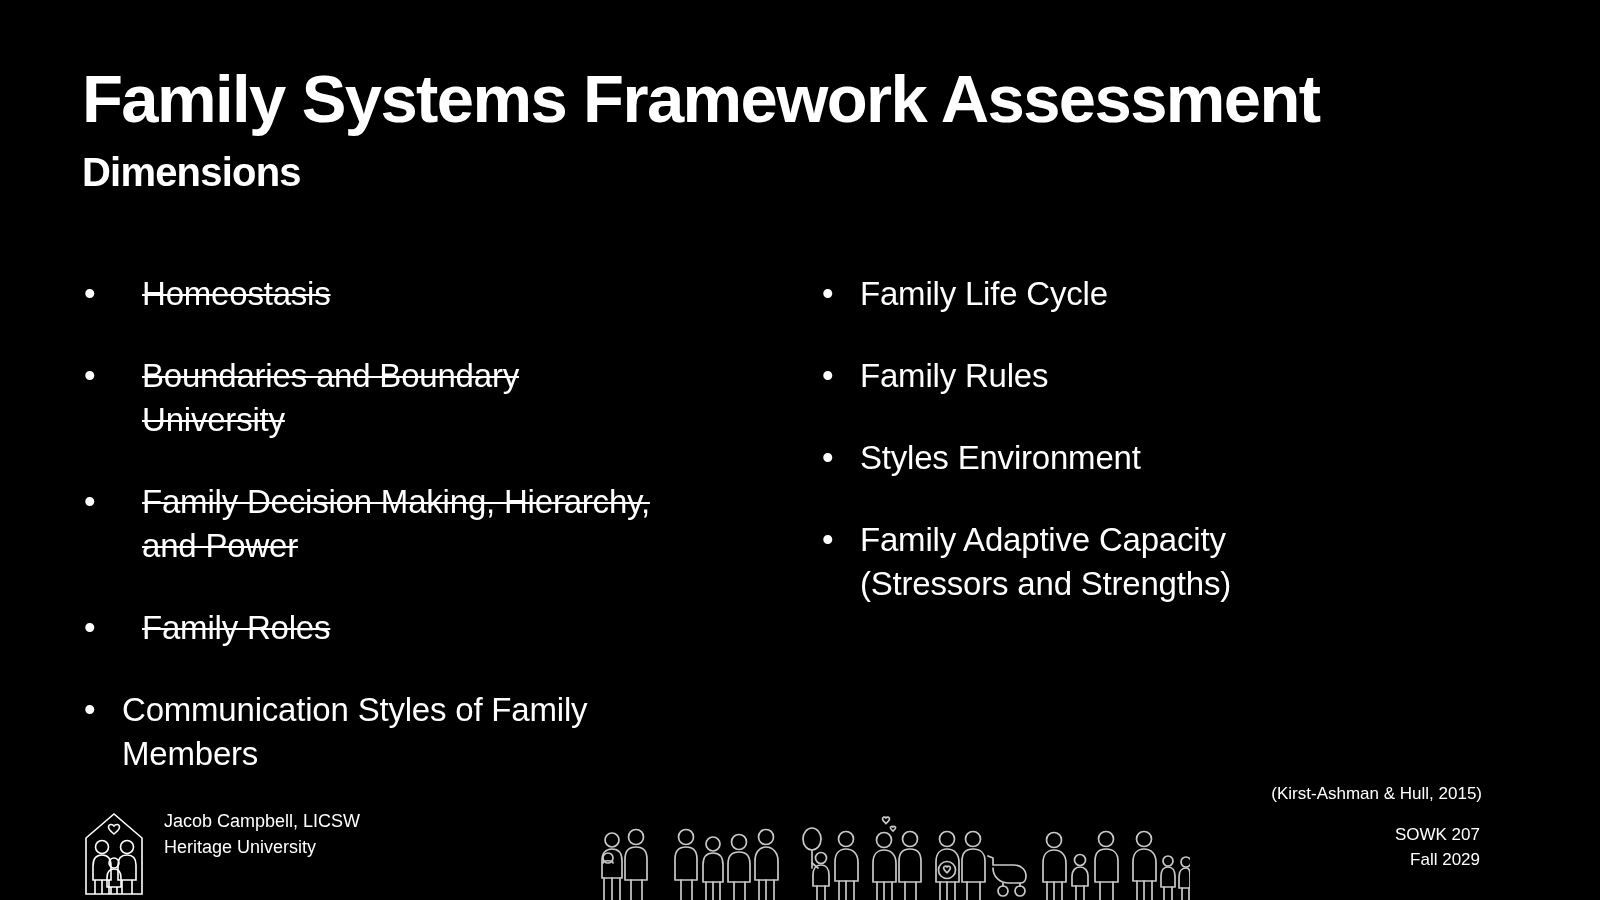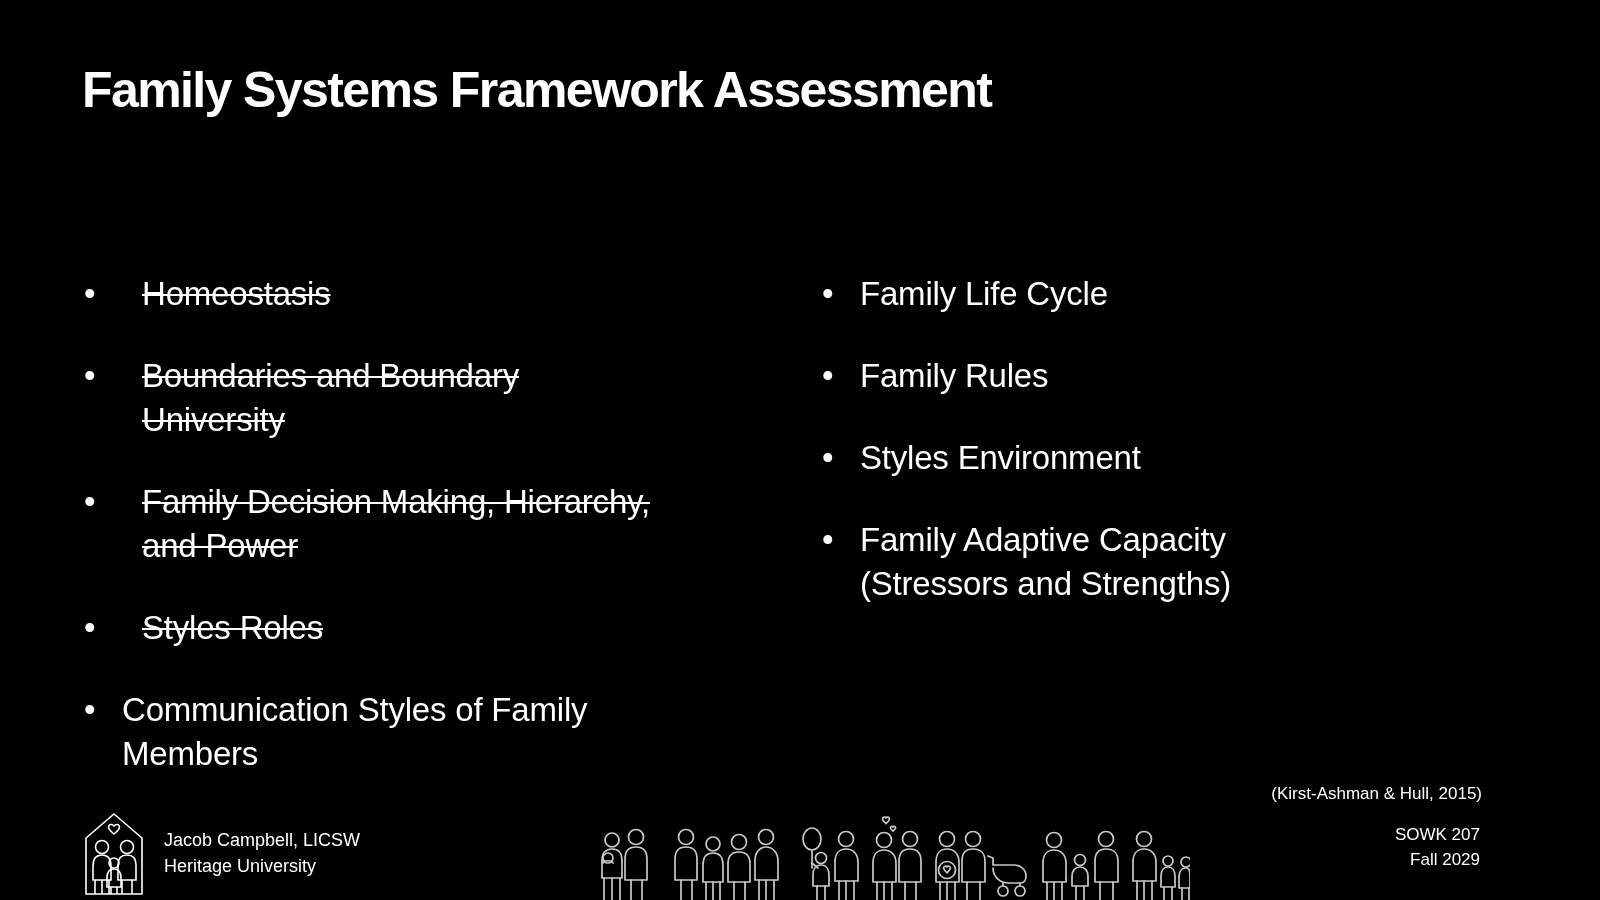--- a/index.html
+++ b/index.html
@@ -19,21 +19,21 @@
     position: absolute;
     inset: 0;
     background: #000000;
   }
 
   
   .title {
     position: absolute;
     left: 82px;
     top: 64px;
-    font-size: 50px;
+    font-size: 67px;
     font-weight: 700;
     letter-spacing: -1.6px;
     line-height: 1.05;
     white-space: nowrap;
   }
   .subtitle {
     position: absolute;
     left: 82px;
     top: 150px;
     font-size: 40px;
@@ -100,21 +100,21 @@
     line-height: 25px;
     white-space: nowrap;
   }
 
   
   .author-block {
     position: absolute;
     left: 82px;
     top: 808px;
     display: flex;
-    align-items: center;
+    align-items: flex-start;
   }
   .logo-mark {
     width: 64px;
     height: 90px;
     flex: 0 0 auto;
   }
   .author-text {
     margin-left: 18px;
     font-size: 18px;
     line-height: 26px;
@@ -130,20 +130,21 @@
     height: 94px;
   }
   .pictogram-strip svg { display: block; }
 </style>
 </head>
 <body>
 
 <div class="slide">
 
   <div class="title">Family Systems Framework Assessment</div>
+  <div class="subtitle">Dimensions</div>
 
   <div class="col col-left">
 
     <div class="bullet">
       <span class="bullet-dot">•</span>
       <span class="bullet-text struck">Homeostasis</span>
     </div>
 
     <div class="bullet">
       <span class="bullet-dot">•</span>
@@ -152,21 +153,21 @@
     </div>
 
     <div class="bullet">
       <span class="bullet-dot">•</span>
       <span class="bullet-text struck">Family Decision Making, Hierarchy,
 and Power</span>
     </div>
 
     <div class="bullet">
       <span class="bullet-dot">•</span>
-      <span class="bullet-text struck">Styles Roles</span>
+      <span class="bullet-text struck">Family Roles</span>
     </div>
 
     <div class="bullet">
       <span class="bullet-dot">•</span>
       <span class="bullet-text">Communication Styles of Family
 Members</span>
     </div>
 
   </div>
 

